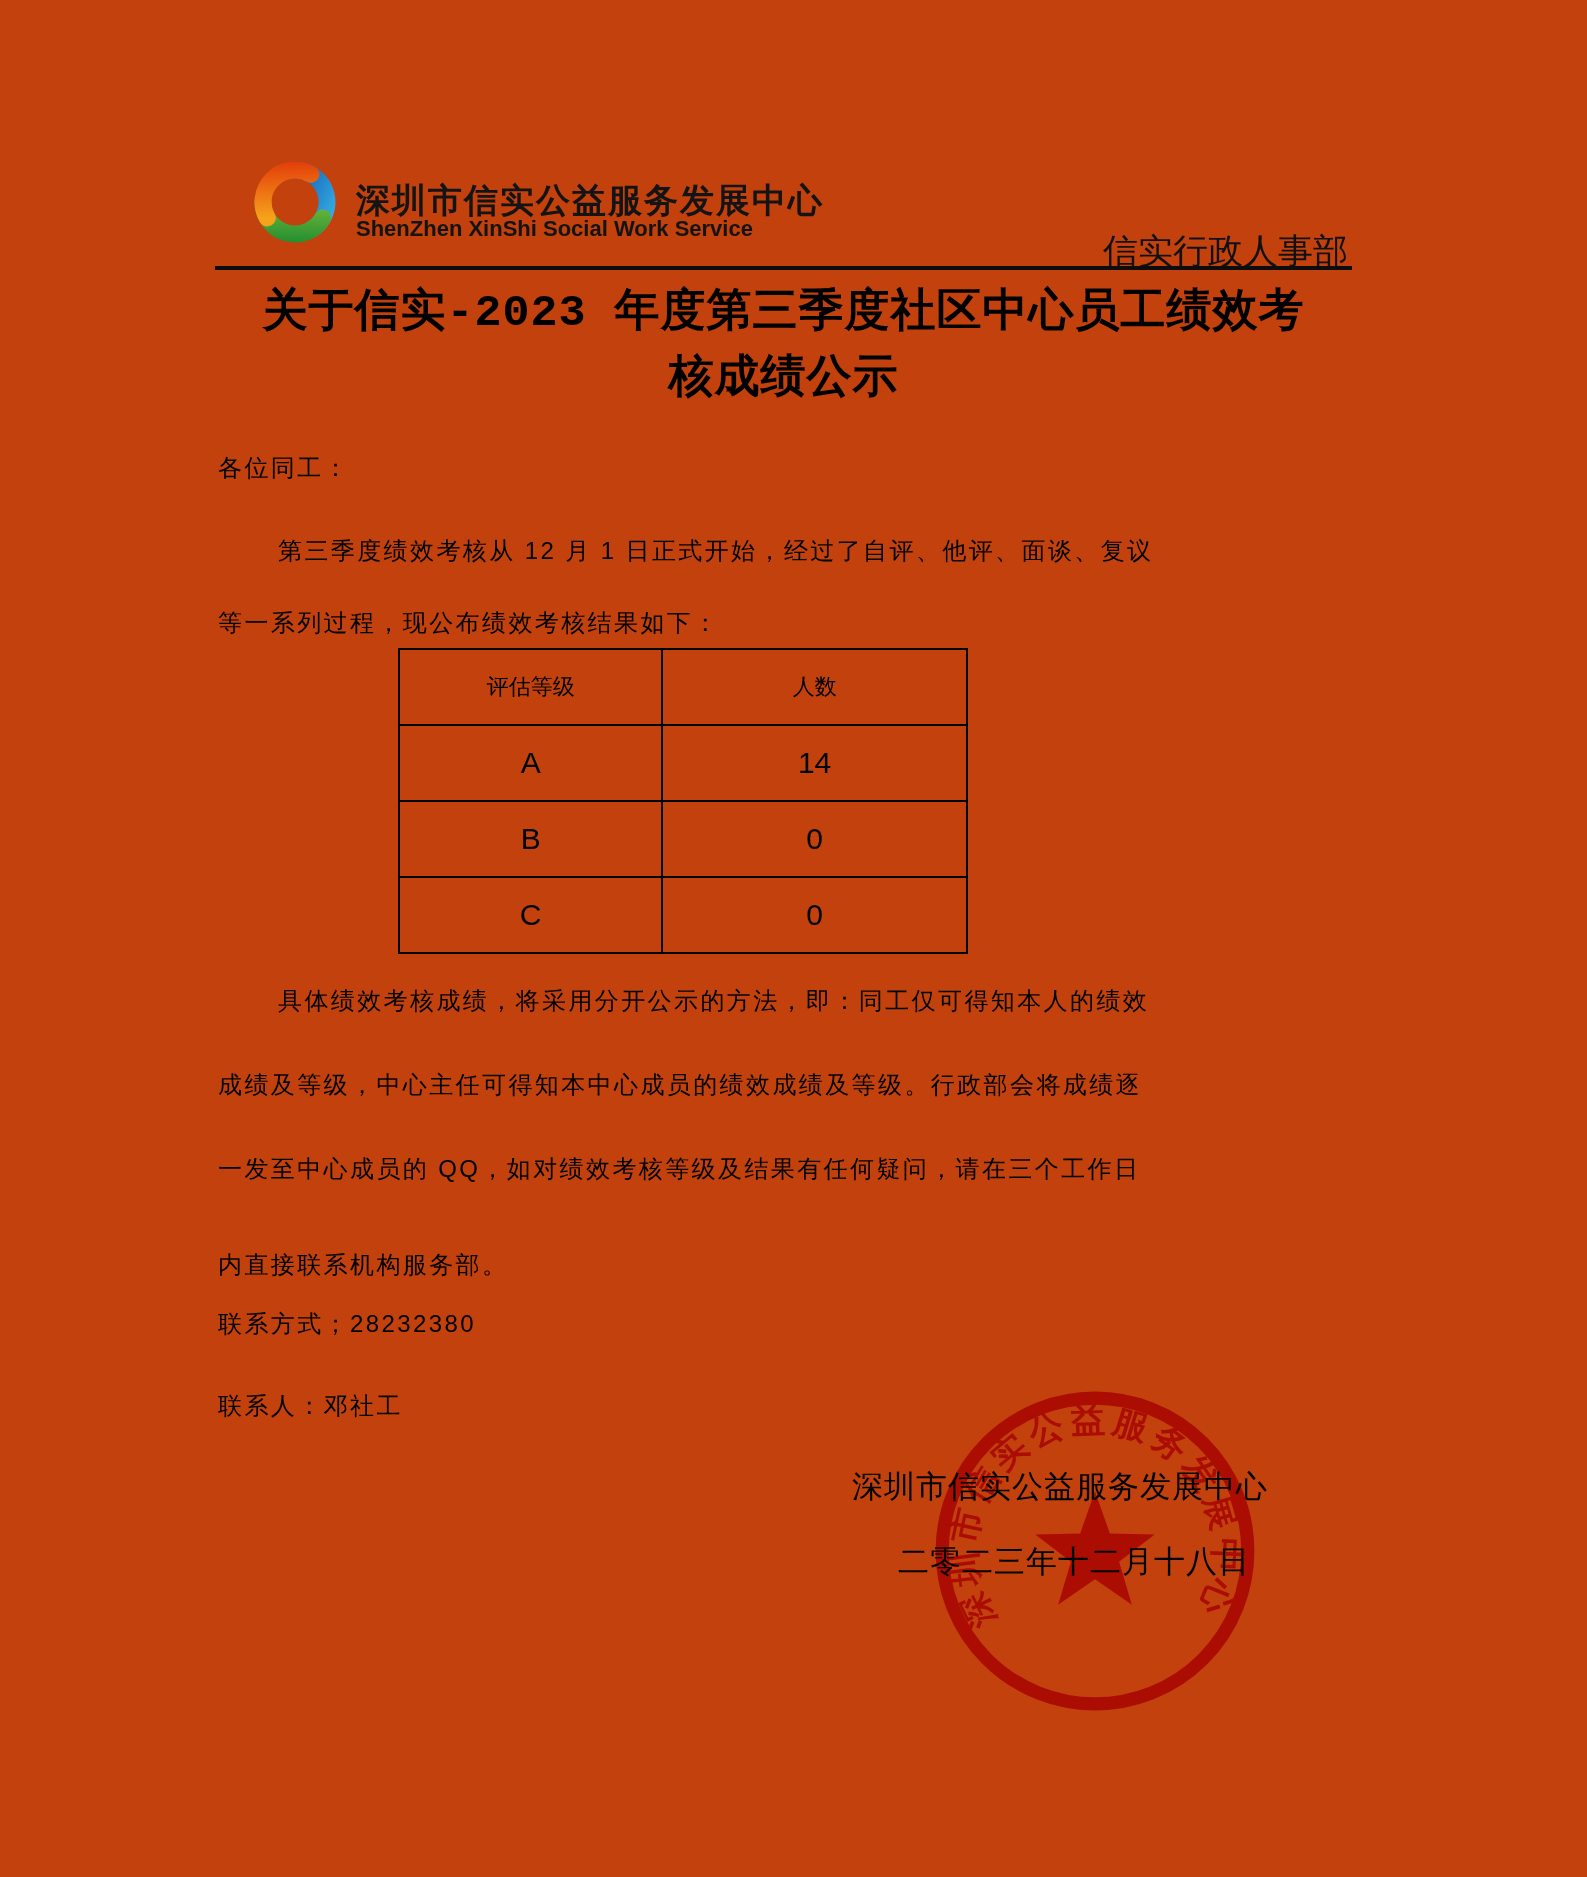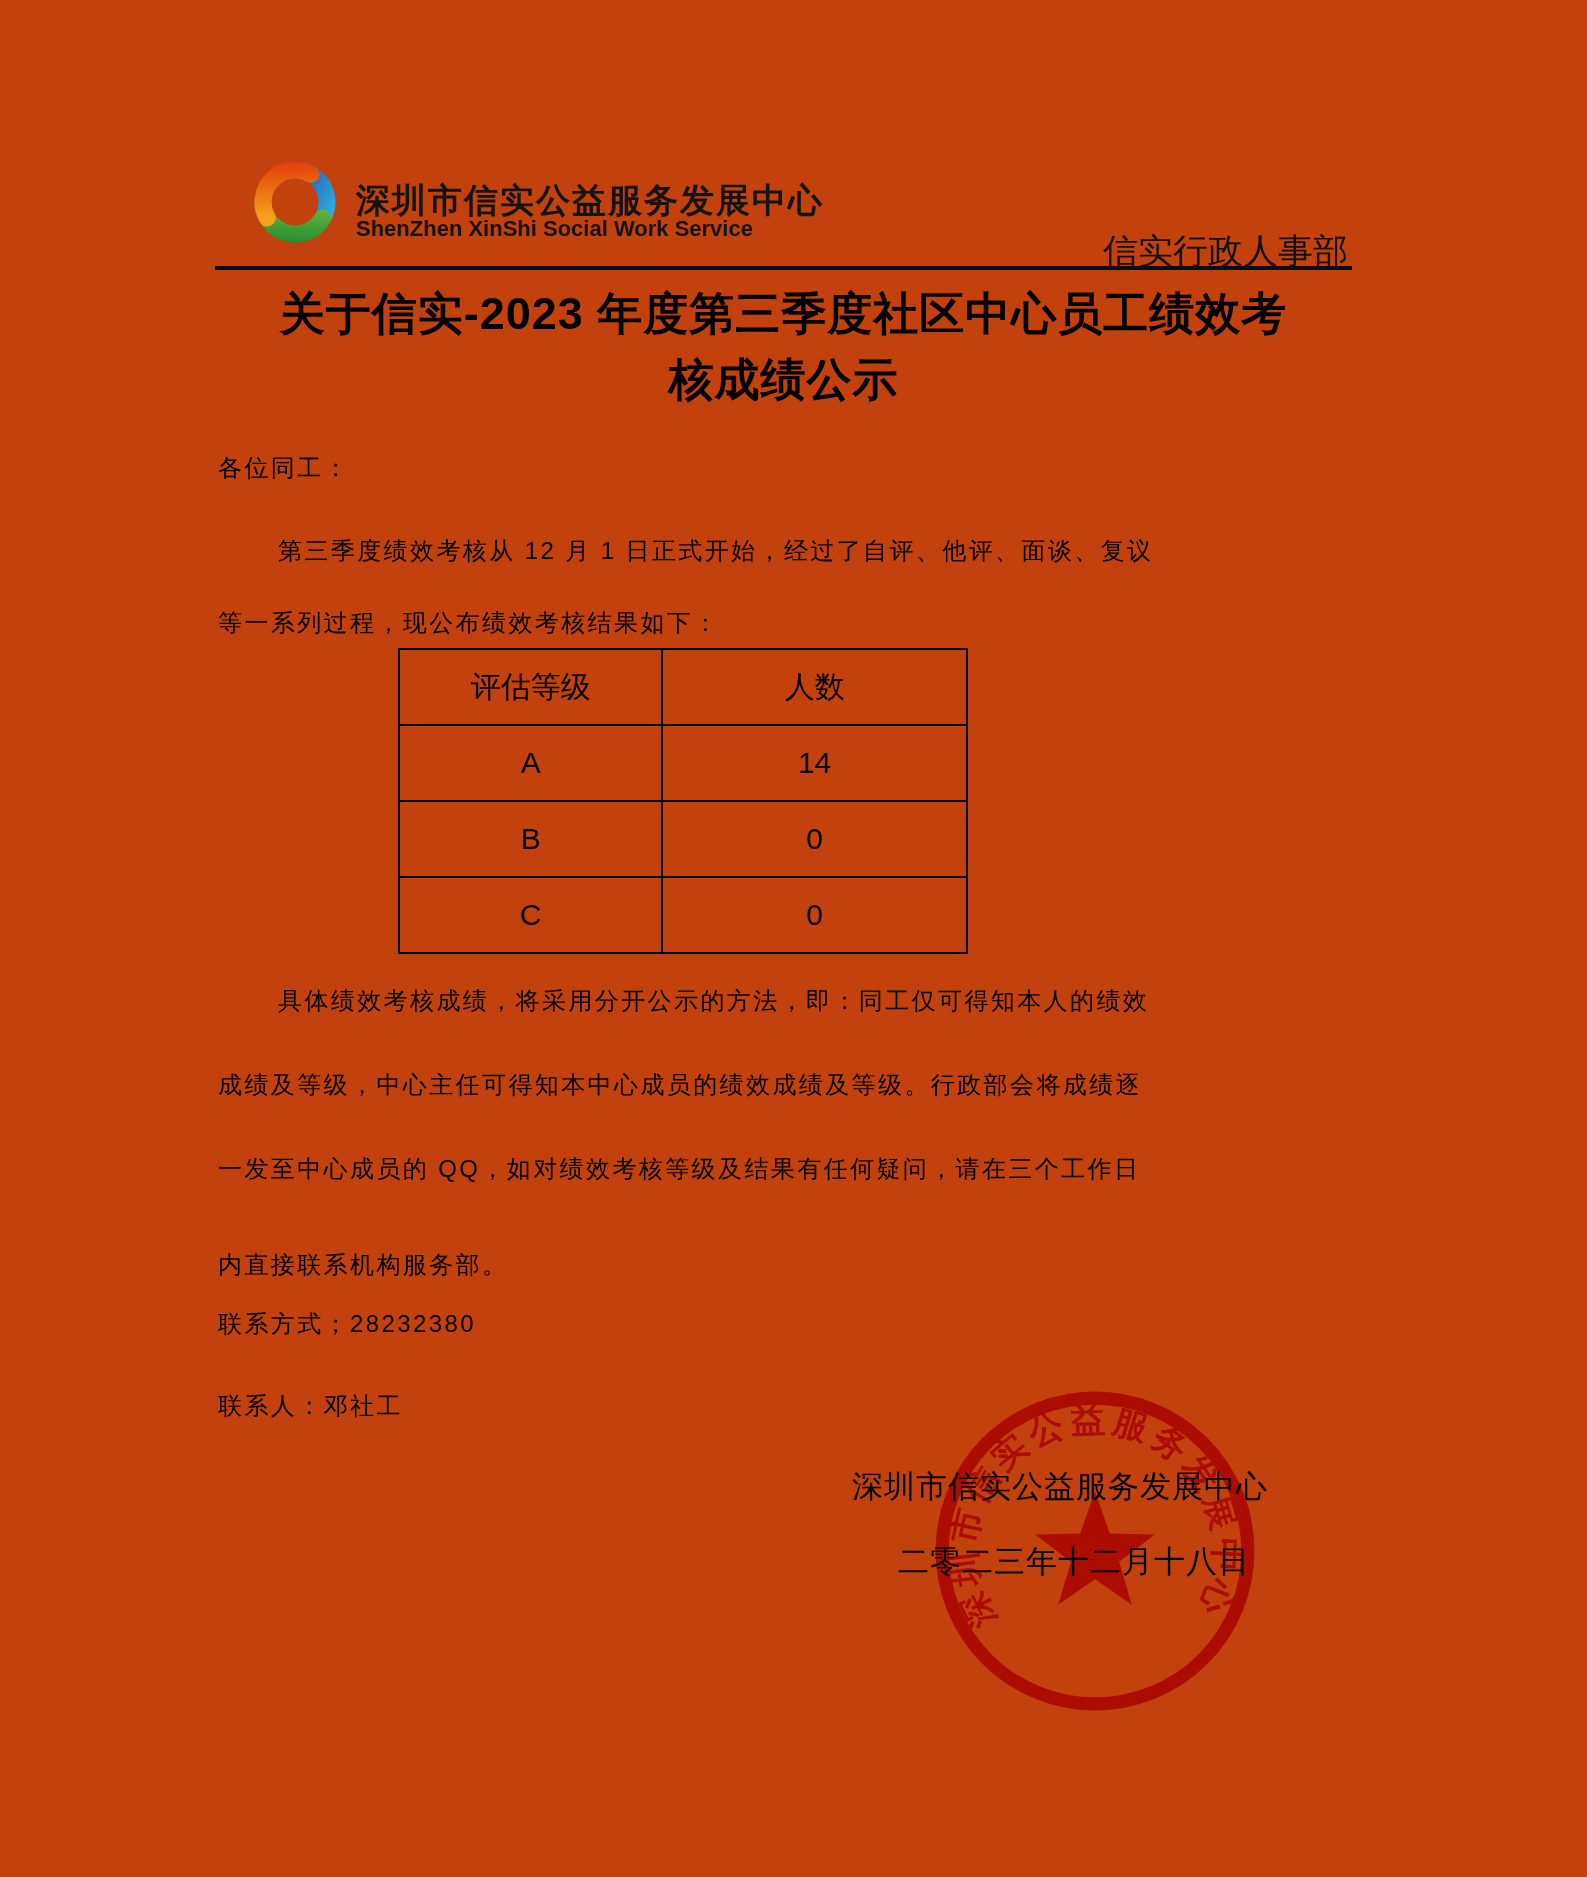--- a/index.html
+++ b/index.html
@@ -4,26 +4,26 @@
 <style>
   html,body{margin:0;padding:0;background:#fff;}
   .page{position:relative;width:1587px;height:1877px;background:#c2410c;overflow:hidden;
         font-family:"Liberation Sans","DejaVu Sans",sans-serif;color:#000;}
   .abs{position:absolute;}
   .brand-cn{font-size:34px;font-weight:bold;letter-spacing:2px;color:#141414;}
   .brand-en{font-size:22px;font-weight:bold;color:#141414;}
   .dept{font-family:"Liberation Serif","DejaVu Serif",serif;font-size:35px;color:#111;}
   .rule{height:4px;background:#0d0d0d;}
   .title-wrap{left:215px;width:1137px;text-align:center;}
-  .title-line{font-size:45px;font-weight:bold;letter-spacing:1px;line-height:1.15;}
+  .title-line{font-size:45px;font-weight:bold;letter-spacing:1px;line-height:1.15;font-family:Liberation Mono, monospace;}
   .bodyline{font-size:24px;letter-spacing:2.4px;white-space:pre;}
   .result-table{border-collapse:collapse;table-layout:fixed;width:570px;}
   .result-table td{border:2px solid #000;text-align:center;vertical-align:middle;
                    font-size:30px;height:74px;padding:0;}
-  .result-table .hdr{font-size:30px;}
+  .result-table .hdr{font-size:22px;}
   .sig{font-size:31px;letter-spacing:1px;white-space:pre;}
   .stamp-svg{mix-blend-mode:multiply;opacity:0.95;}
 </style>
 </head>
 <body>
 
 <div class="page">
 
   <svg class="abs" style="left:245px;top:152px;" width="100" height="100" viewBox="0 0 100 100">
     <defs>

